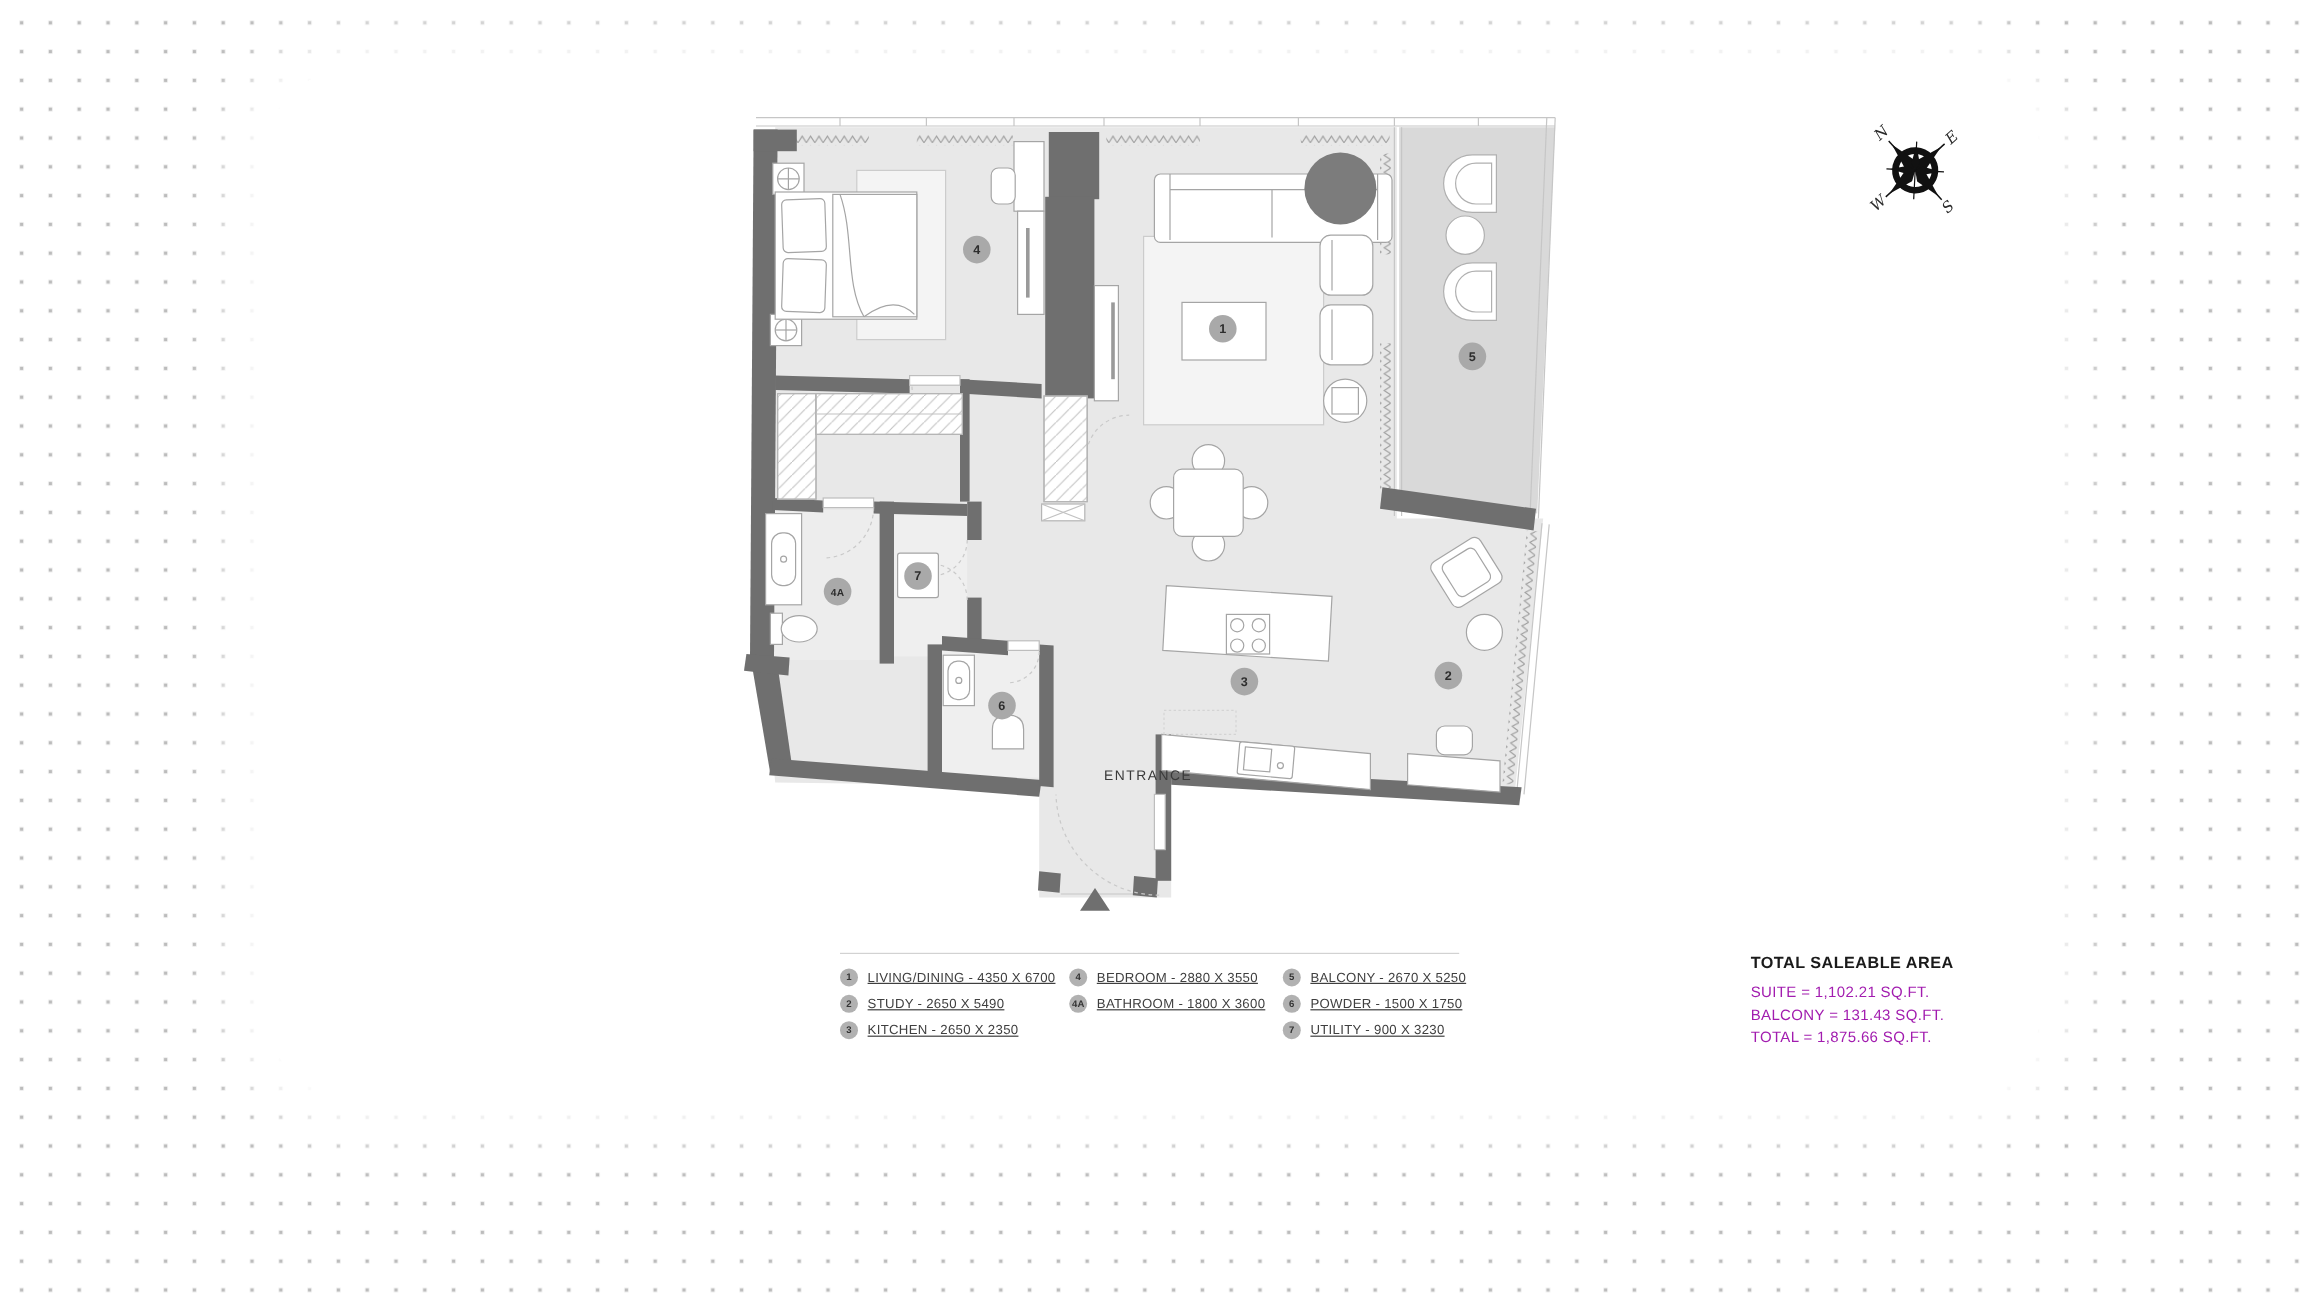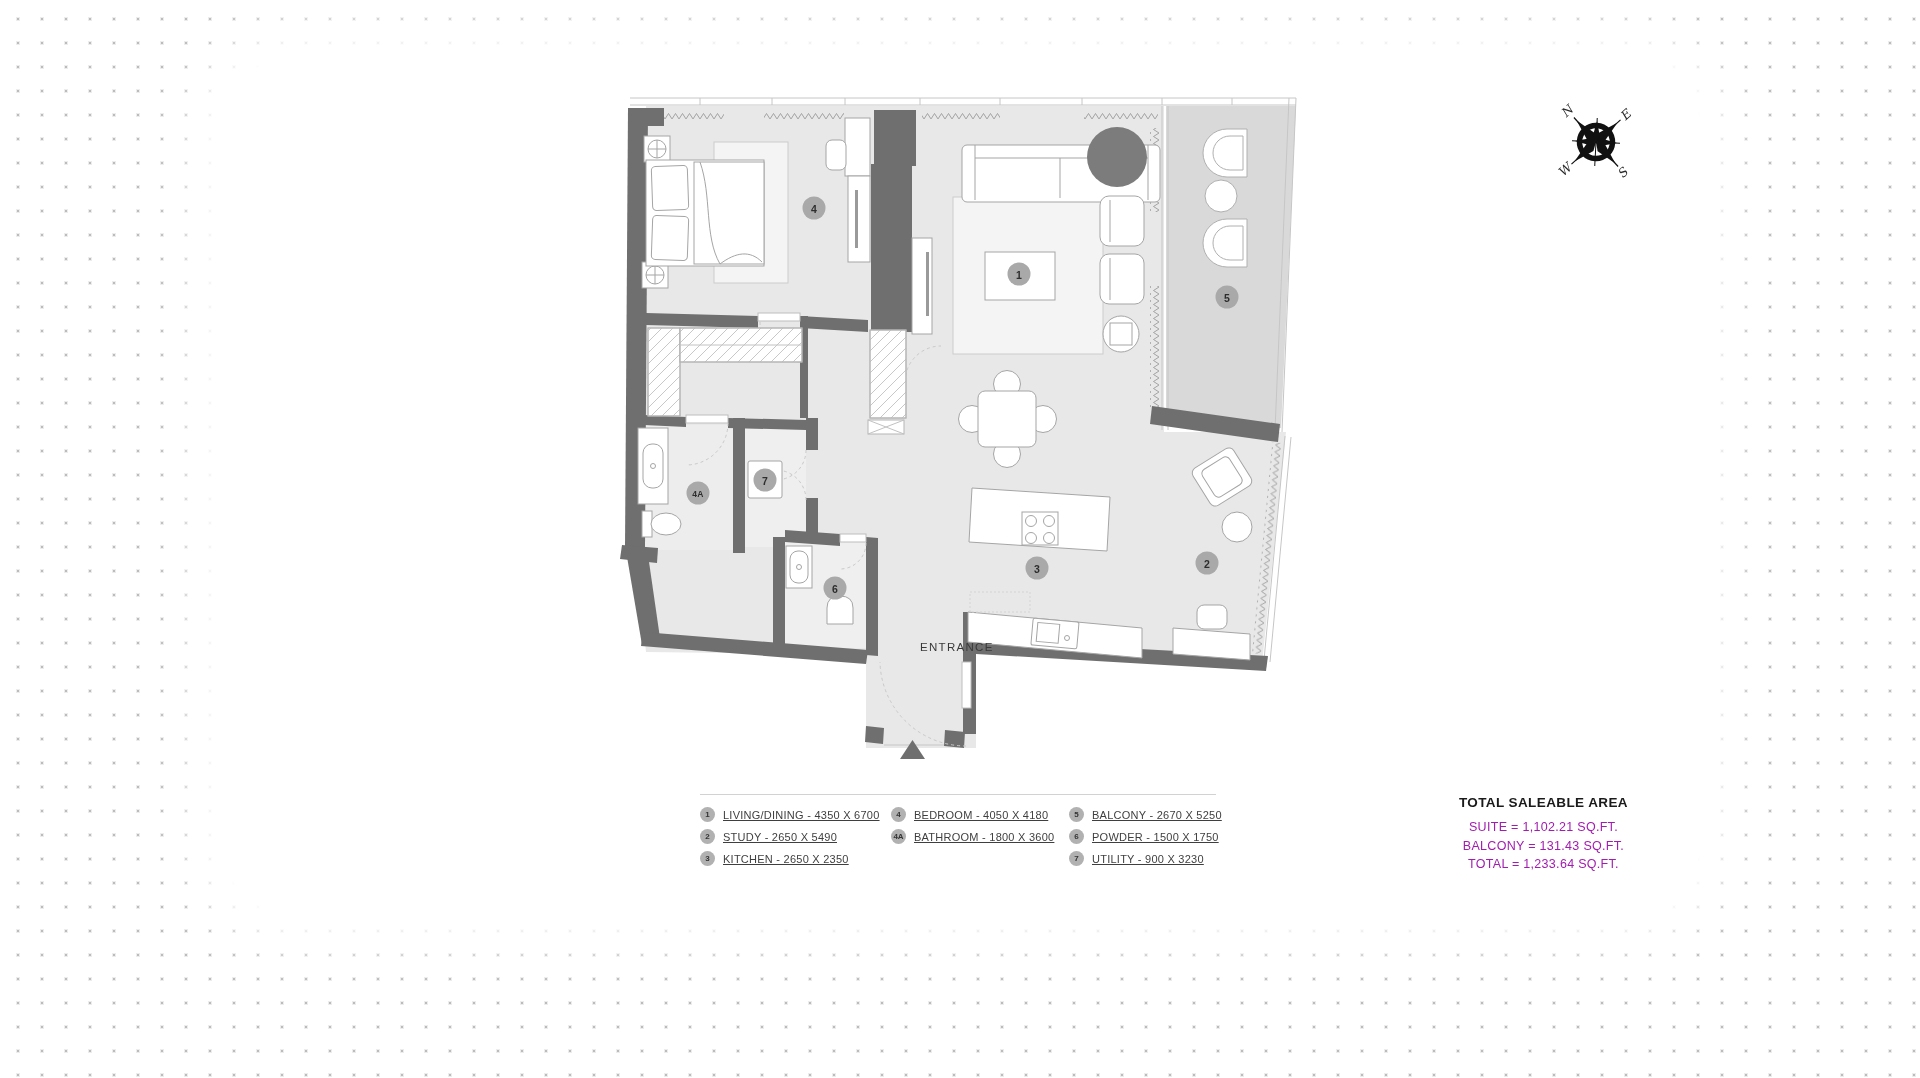--- a/index.html
+++ b/index.html
@@ -39,21 +39,21 @@
   .legend-col.c1{width:191px;}
   .legend-col.c2{width:178px;}
   .legend-col.c3{width:147px;}
   .legend-item{display:flex;align-items:center;column-gap:8px;}
   .lbadge{
     width:15px;height:15px;border-radius:50%;background:#b1b1b1;color:#333;
     font-size:8px;font-weight:600;display:flex;align-items:center;justify-content:center;
     flex:0 0 15px;
   }
   .ltext{font-size:11px;color:#3f3f3f;letter-spacing:.25px;white-space:nowrap;text-decoration:underline;}
-  .totals{position:absolute;right:292px;top:795px;text-align:center;}
+  .totals{position:absolute;right:292px;top:795px;text-align:left;}
   .totals-title{font-size:13.5px;font-weight:bold;color:#1a1a1a;letter-spacing:.4px;margin-bottom:8px;}
   .totals-line{font-size:12.5px;color:#a21caf;letter-spacing:.3px;line-height:18.5px;}
 </style>
 </head>
 <body>
 
 <div>
   <div class="white-pool"></div>
 
   <svg class="plan-svg" viewBox="620 96 690 690">
@@ -322,21 +322,21 @@
         <span class="ltext">STUDY - 2650 X 5490</span>
       </div>
       <div class="legend-item">
         <span class="lbadge">3</span>
         <span class="ltext">KITCHEN - 2650 X 2350</span>
       </div>
     </div>
     <div class="legend-col c2">
       <div class="legend-item">
         <span class="lbadge">4</span>
-        <span class="ltext">BEDROOM - 4050 X 4180</span>
+        <span class="ltext">BEDROOM - 2880 X 3550</span>
       </div>
       <div class="legend-item">
         <span class="lbadge">4A</span>
         <span class="ltext">BATHROOM - 1800 X 3600</span>
       </div>
     </div>
     <div class="legend-col c3">
       <div class="legend-item">
         <span class="lbadge">5</span>
         <span class="ltext">BALCONY - 2670 X 5250</span>
@@ -349,15 +349,15 @@
         <span class="lbadge">7</span>
         <span class="ltext">UTILITY - 900 X 3230</span>
       </div>
     </div>
   </div>
 
   <div class="totals">
     <div class="totals-title">TOTAL SALEABLE AREA</div>
     <div class="totals-line">SUITE = 1,102.21 SQ.FT.</div>
     <div class="totals-line">BALCONY = 131.43 SQ.FT.</div>
-    <div class="totals-line">TOTAL = 1,233.64 SQ.FT.</div>
+    <div class="totals-line">TOTAL = 1,875.66 SQ.FT.</div>
   </div>
 </div>
 
 </body></html>

